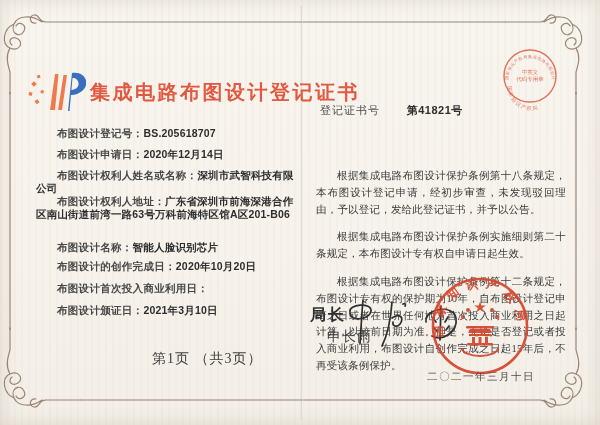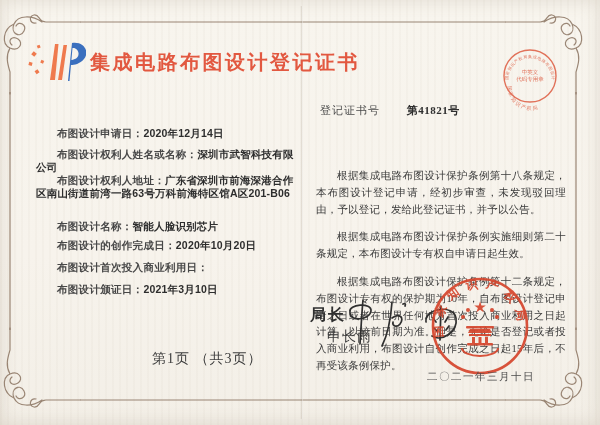--- a/index.html
+++ b/index.html
@@ -8,26 +8,26 @@
     background:
       repeating-linear-gradient(90deg, rgba(210,202,188,.10) 0 2px, rgba(255,255,255,0) 2px 7px),
       linear-gradient(180deg,#f8f5ee 0%, #f7f3ec 60%, #f3efe7 100%);
     box-shadow:inset 0 0 18px rgba(120,100,70,.18);
     font-family:"Liberation Serif","DejaVu Serif",serif;
     color:#3c3c3c;
   }
   .fold{position:absolute;left:300px;top:6px;bottom:6px;width:3px;
     background:linear-gradient(90deg,rgba(120,105,85,0) 0%,rgba(120,105,85,.14) 50%,rgba(255,255,255,.5) 100%);}
   svg.frame{position:absolute;left:0;top:0;}
-  .header{position:absolute;left:28px;top:40px;display:flex;align-items:center;gap:4px;}
+  .header{position:absolute;left:28px;top:70px;display:flex;align-items:center;gap:4px;}
   .title{font-size:20px;font-weight:bold;color:#e25840;letter-spacing:2.5px;
     font-family:"Liberation Serif","DejaVu Serif",serif;white-space:nowrap;}
   .cert-no{position:absolute;left:320px;top:103px;font-size:11px;}
   .cert-no .lbl{color:#4a4a4a;letter-spacing:1px;}
-  .cert-no .val{font-family:Liberation Serif, serif;font-weight:bold;color:#2e2e2e;margin-left:24px;letter-spacing:.5px;}
+  .cert-no .val{font-family:Liberation Sans, sans-serif;font-weight:bold;color:#2e2e2e;margin-left:24px;letter-spacing:.5px;}
   .left-col{position:absolute;left:36px;top:127px;width:266px;}
   .field{font-size:10.5px;line-height:13px;text-indent:21px;margin:0;}
   .field .lbl{color:#474747;font-weight:600;letter-spacing:.3px;}
   .field .val{font-family:"Liberation Sans","DejaVu Sans",sans-serif;font-weight:bold;color:#2d2d2d;letter-spacing:.2px;}
   .mb8{margin-bottom:8px}.mb6{margin-bottom:20px}
   .mb18{margin-bottom:6px}.mb9{margin-bottom:9px}
   .footer-page{position:absolute;left:104px;top:350px;font-size:14px;color:#3d3d3d;letter-spacing:1px;margin-left:48px;}
   .right-col{position:absolute;left:316px;top:132px;width:250px;margin-top:36px;}
   .para{font-size:10.5px;line-height:16.8px;text-indent:21px;text-align:justify;
     color:#3b3b3b;margin:0 0 11px 0;letter-spacing:.2px;}
@@ -99,20 +99,23 @@
     </text>
   </svg>
 
   <div class="cert-no">
     <span class="lbl">登记证书号</span>
     <span class="val">第41821号</span>
   </div>
 
   <div class="left-col">
     <p class="field mb8">
+      <span class="lbl">布图设计登记号：</span><span class="val">BS.205618707</span>
+    </p>
+    <p class="field mb8">
       <span class="lbl">布图设计申请日：</span><span class="val">2020年12月14日</span>
     </p>
     <p class="field">
       <span class="lbl">布图设计权利人姓名或名称：</span><span class="val">深圳市武智科技有限公司</span>
     </p>
     <p class="field mb6">
       <span class="lbl">布图设计权利人地址：</span><span class="val">广东省深圳市前海深港合作区南山街道前湾一路63号万科前海特区馆A区201-B06</span>
     </p>
     <p class="field mb18">
       <span class="lbl">布图设计名称：</span><span class="val">智能人脸识别芯片</span>

